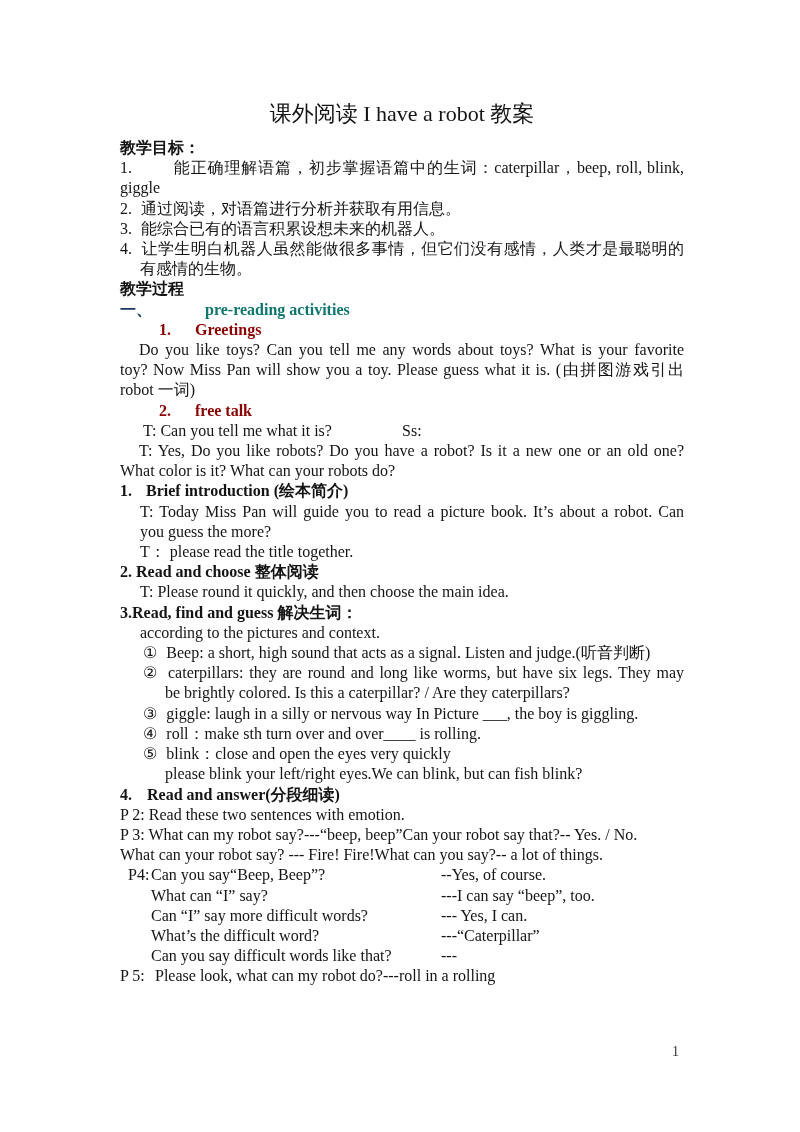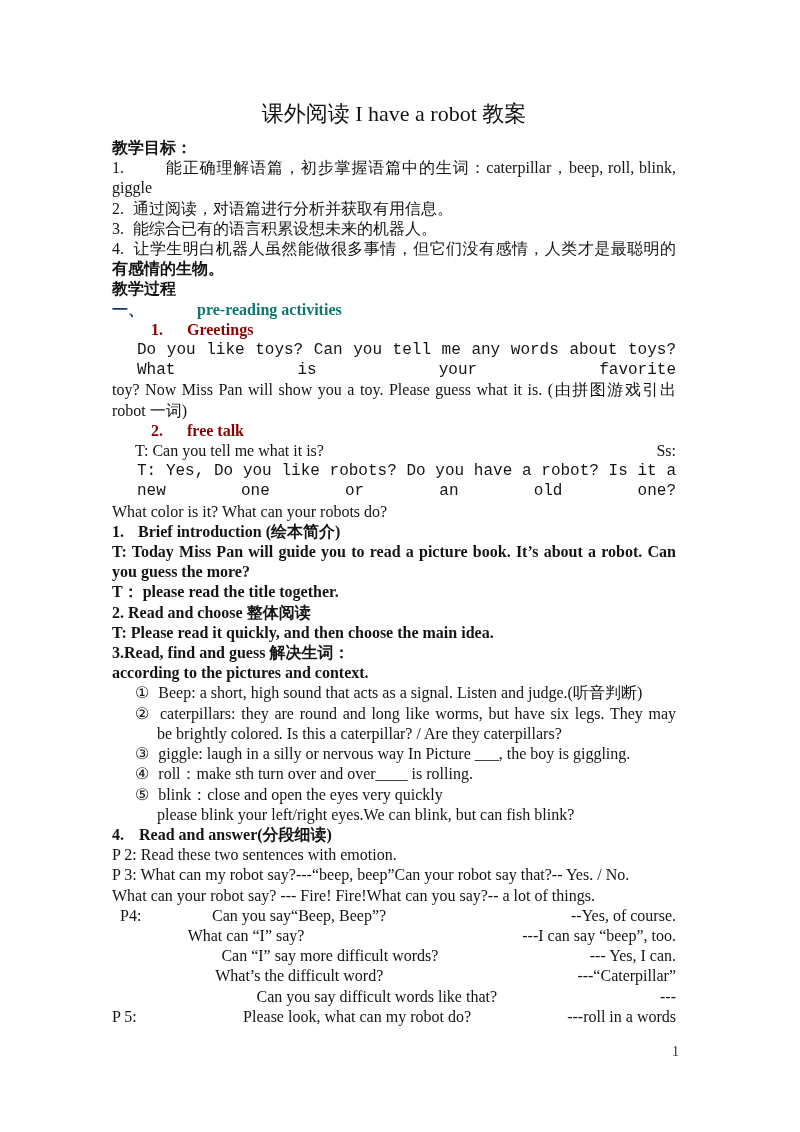--- a/index.html
+++ b/index.html
@@ -5,34 +5,34 @@
   html,body{margin:0;padding:0;background:#e8e8e8;}
   .page{
     position:relative;
     width:800px;height:1132px;
     margin:0 auto;
     background:#ffffff;
     font-family:"Liberation Serif","DejaVu Serif",serif;
     font-size:16px;line-height:20.2px;color:#141414;
     overflow:hidden;
   }
-  .content{position:absolute;left:112px;top:102px;width:564px;}
+  .content{position:absolute;left:120px;top:102px;width:564px;}
   .title{font-size:22px;line-height:24px;text-align:center;margin-bottom:12px;white-space:nowrap;}
   .line{min-height:20.2px;}
   .b{font-weight:bold;}
   .blue{color:#0f766e;}
   .navy{color:#17365D;}
   .maroon{color:#8B0000;}
   .j{text-align:justify;text-align-last:justify;}
-  .ind25{margin-left:25px;font-family:Liberation Mono, monospace;}
-  .ml20{font-weight:bold;}
+  .ind25{margin-left:19px;}
+  .ml20{margin-left:20px;}
   .ml23{margin-left:23px;}
   .ml25{margin-left:39px;}
   .sp{display:inline-block;}
-  .row{display:flex;justify-content:space-between;}
+  .row{display:flex;}
   .row .pre23{flex:0 0 23px;margin-left:8px;}
   .row .pre35{flex:0 0 35px;}
   .row .q290{min-width:290px;}
   .row .q259{min-width:259px;}
   .row .q212{min-width:212px;}
   .pagenum{position:absolute;left:672px;top:1042px;font-size:14px;color:#333;}
 </style>
 </head>
 <body>
 
@@ -70,21 +70,21 @@
     <div class="line j ind25">T: Yes, Do you like robots? Do you have a robot? Is it a new one or an old one?</div>
     <div class="line">What color is it? What can your robots do?</div>
 
 
     <div class="line b"><span>1.</span><span class="sp" style="width:14px"></span><span>Brief introduction (绘本简介)</span></div>
     <div class="line j ml20">T: Today Miss Pan will guide you to read a picture book. It’s about a robot. Can</div>
     <div class="line ml20">you guess the more?</div>
     <div class="line ml20">T： please read the title together.</div>
 
     <div class="line b">2. Read and choose 整体阅读</div>
-    <div class="line ml20">T: Please read it quickly, and then choose the main idea.</div>
+    <div class="line ml20">T: Please round it quickly, and then choose the main idea.</div>
 
     <div class="line b">3.Read, find and guess 解决生词：</div>
     <div class="line ml20">according to the pictures and context.</div>
 
     <div class="line ml23"><span>①</span><span class="sp" style="width:9px"></span><span>Beep: a short, high sound that acts as a signal. Listen and judge.(听音判断)</span></div>
 
     <div class="line j ml23"><span>②</span><span class="sp" style="width:9px"></span><span>caterpillars: they are round and long like worms, but have six legs. They may</span></div>
     <div class="line" style="margin-left:45px">be brightly colored. Is this a caterpillar? / Are they caterpillars?</div>
 
     <div class="line ml23"><span>③</span><span class="sp" style="width:9px"></span><span>giggle: laugh in a silly or nervous way In Picture ___, the boy is giggling.</span></div>
@@ -122,19 +122,19 @@
       </div>
     <div class="line row">
         <span class="pre23"></span>
         <span class="q290">Can you say difficult words like that?</span>
         <span>---</span>
       </div>
 
     <div class="line row">
         <span class="pre35">P 5:</span>
         <span class="q212">Please look, what can my robot do?</span>
-        <span>---roll in a words</span>
+        <span>---roll in a rolling</span>
       </div>
 
   </div>
 
   <div class="pagenum">1</div>
 </div>
 
 </body></html>

